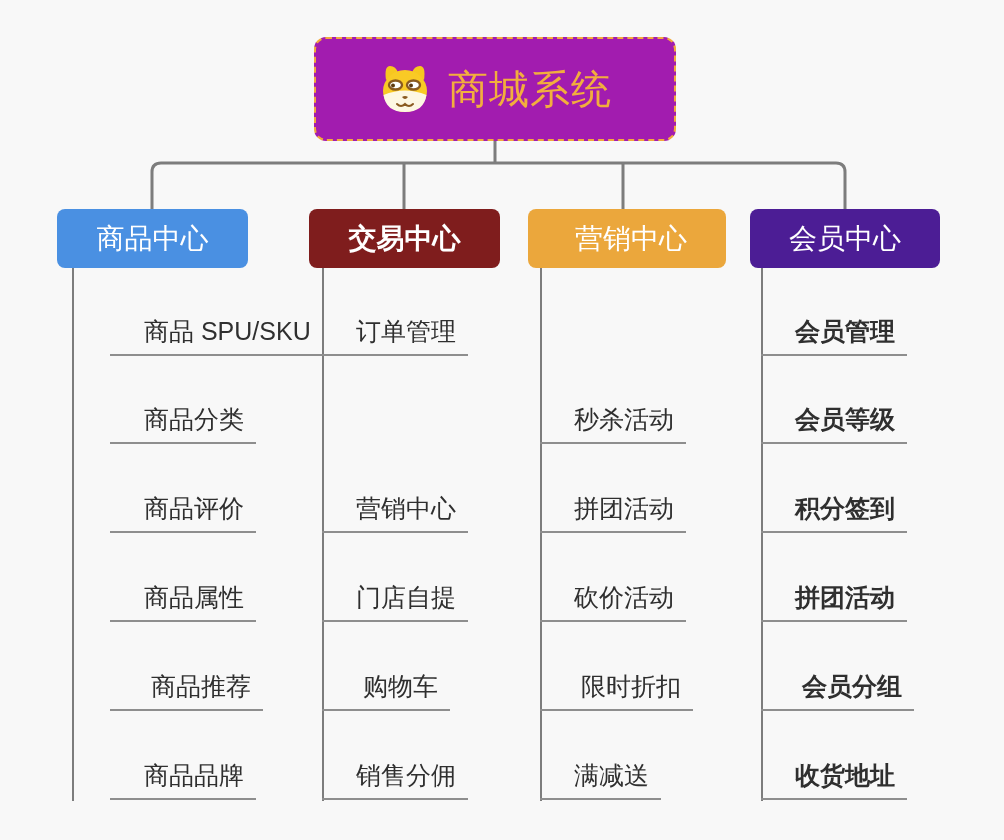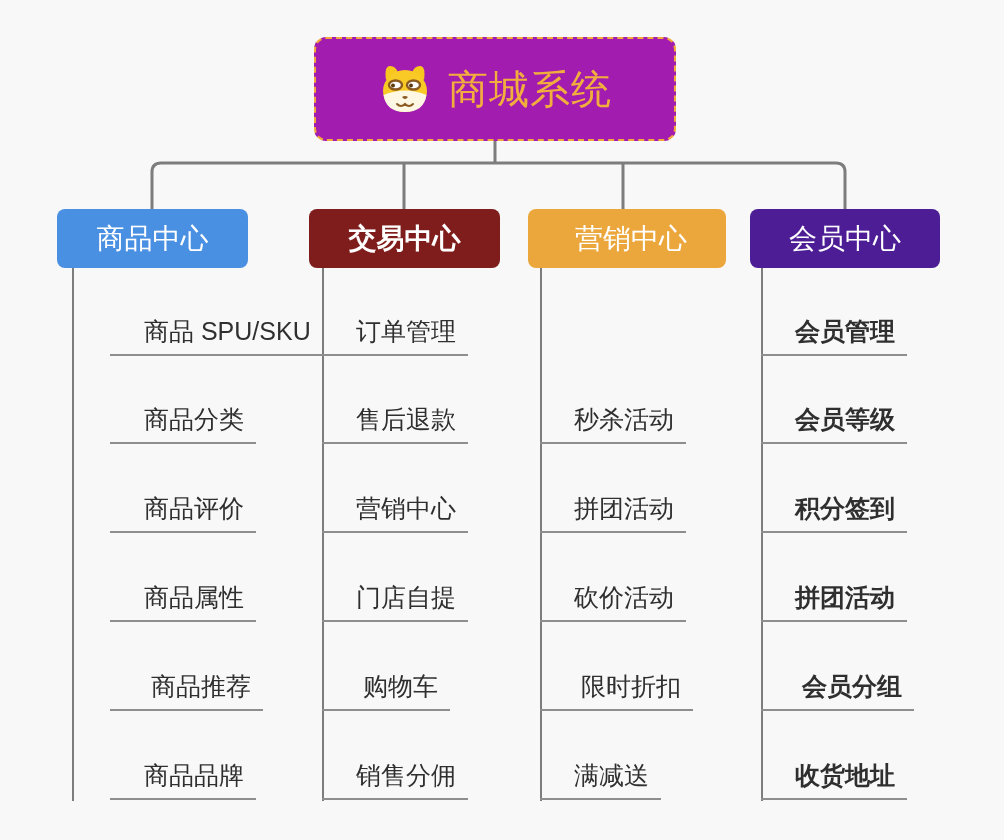--- a/index.html
+++ b/index.html
@@ -115,21 +115,20 @@
   </div>
 
   <div class="leaf c0 r0">商品 SPU/SKU</div>
   <div class="leaf c0 r1">商品分类</div>
   <div class="leaf c0 r2">商品评价</div>
   <div class="leaf c0 r3">商品属性</div>
   <div class="leaf c0 r4">商品推荐</div>
   <div class="leaf c0 r5">商品品牌</div>
 
   <div class="leaf c1 r0">订单管理</div>
-  <div class="leaf c1 r1">售后退款</div>
   <div class="leaf c1 r2">营销中心</div>
   <div class="leaf c1 r3">门店自提</div>
   <div class="leaf c1 r4">购物车</div>
   <div class="leaf c1 r5">销售分佣</div>
 
   <div class="leaf c2 r1">秒杀活动</div>
   <div class="leaf c2 r2">拼团活动</div>
   <div class="leaf c2 r3">砍价活动</div>
   <div class="leaf c2 r4">限时折扣</div>
   <div class="leaf c2 r5">满减送</div>

